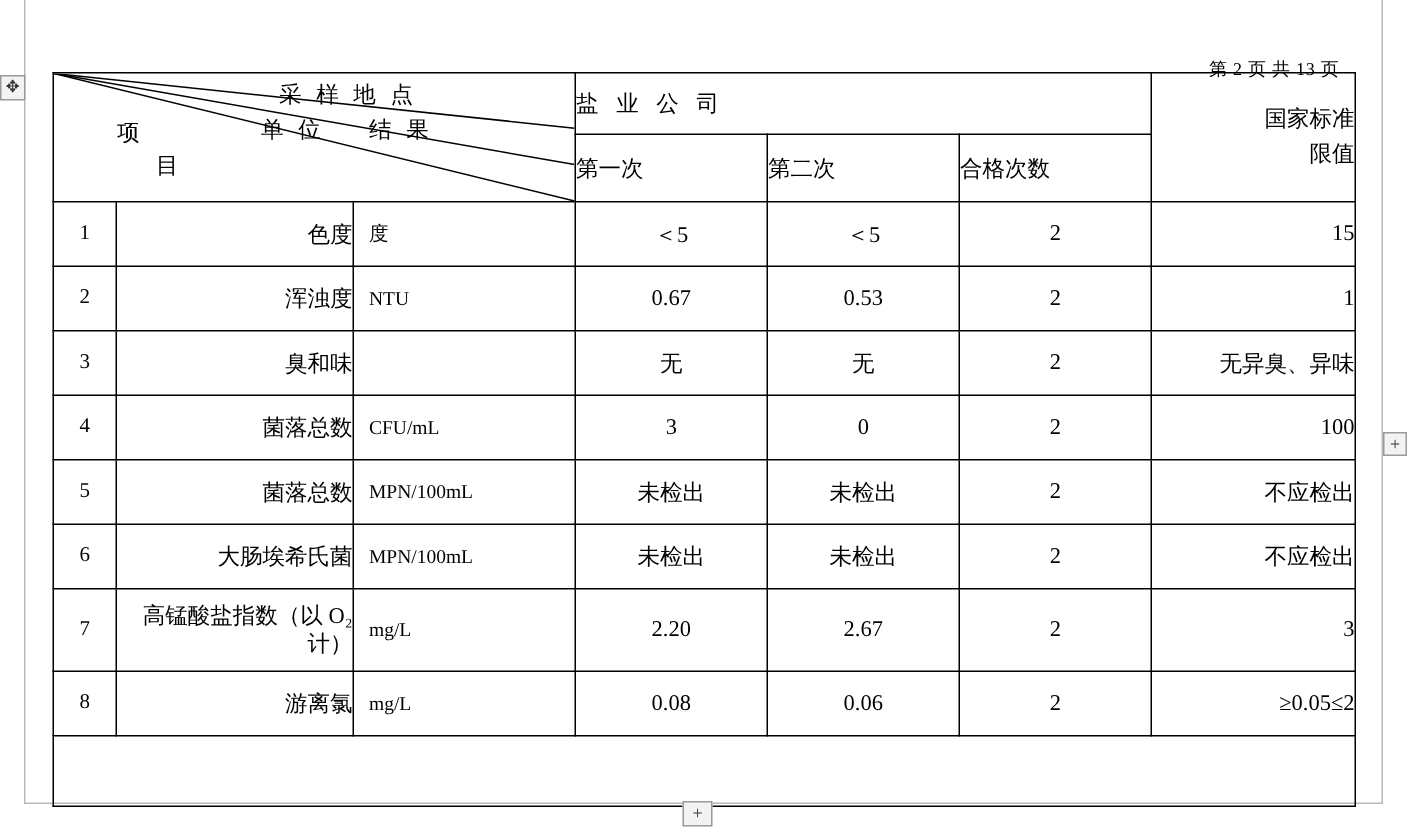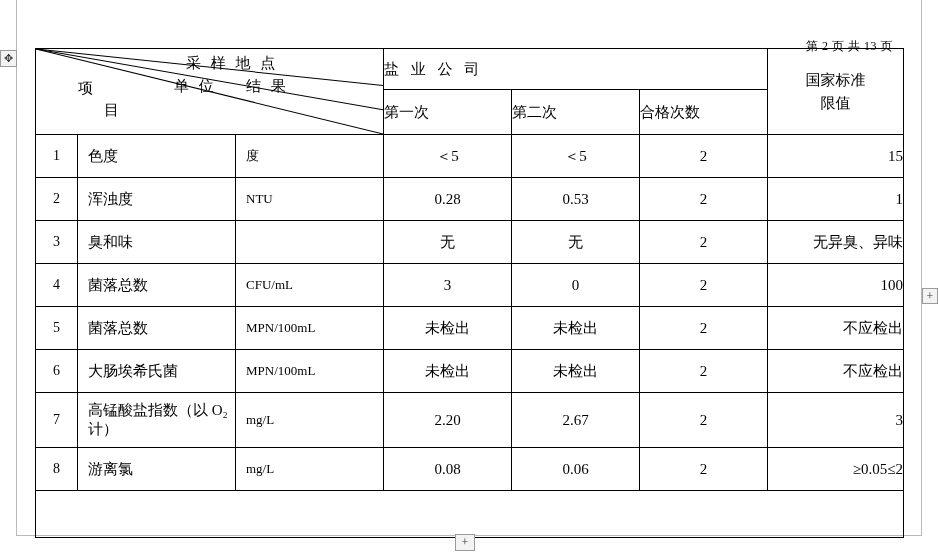--- a/index.html
+++ b/index.html
@@ -98,33 +98,34 @@
     height: 40px;
     text-align: left;
     font-size: 15px;
     letter-spacing: 4px;
   }
   .sub-head {
     height: 44px;
     font-size: 15px;
   }
   .std-head {
-    text-align: center;
+    text-align: right;
     font-size: 15px;
     line-height: 1.5;
   }
 
   tr.data-row td { height: 42px; }
   tr.data-row td.cell-no {
     text-align: center;
     font-size: 14px;
   }
   tr.data-row td.cell-item {
     padding-left: 10px;
     font-size: 15px;
+    text-align: right;
   }
   tr.data-row td.cell-unit {
     padding-left: 10px;
     font-size: 13px;
     font-family: "Liberation Serif", serif;
   }
   tr.data-row td.cell-res {
     text-align: center;
     font-size: 15px;
   }
@@ -247,21 +248,21 @@
         <td class="cell-res">＜5</td>
         <td class="cell-res">＜5</td>
         <td class="cell-res">2</td>
         <td class="cell-std">15</td>
       </tr>
 
       <tr class="data-row">
         <td class="cell-no">2</td>
         <td class="cell-item">浑浊度</td>
         <td class="cell-unit">NTU</td>
-        <td class="cell-res">0.28</td>
+        <td class="cell-res">0.67</td>
         <td class="cell-res">0.53</td>
         <td class="cell-res">2</td>
         <td class="cell-std">1</td>
       </tr>
 
       <tr class="data-row">
         <td class="cell-no">3</td>
         <td class="cell-item">臭和味</td>
         <td class="cell-unit"></td>
         <td class="cell-res">无</td>

